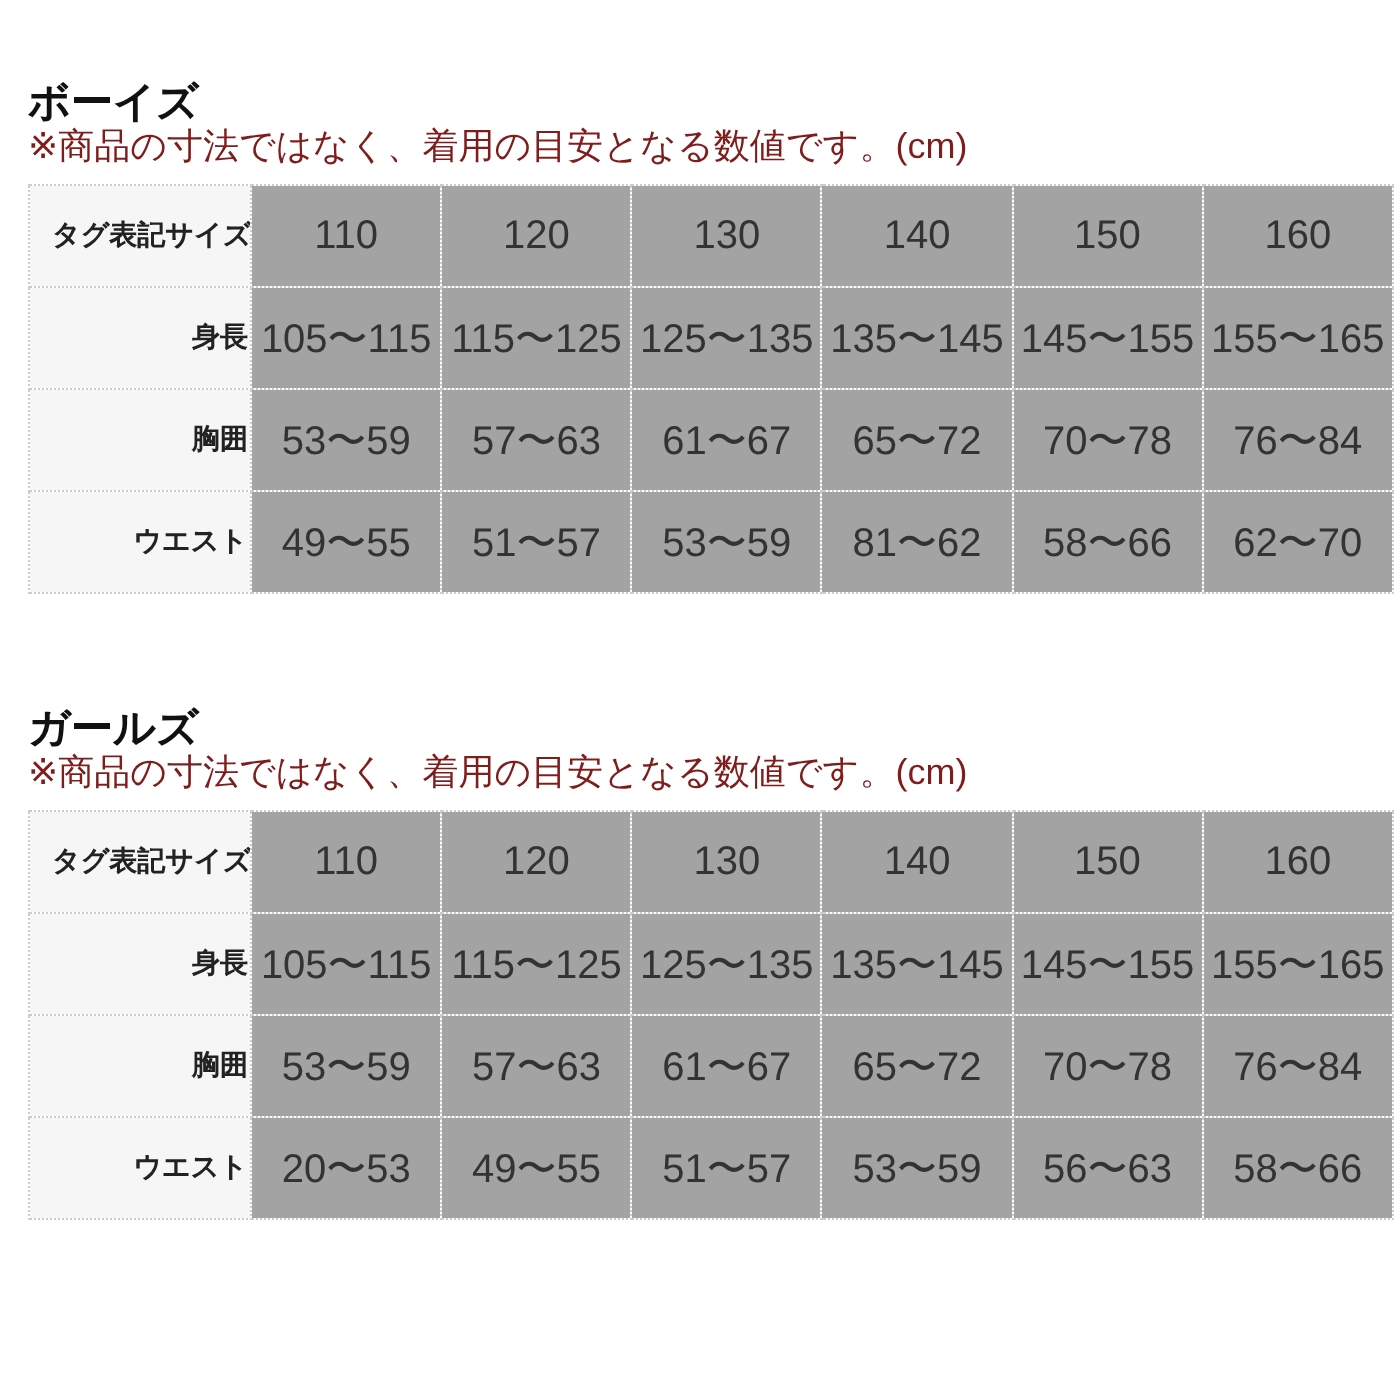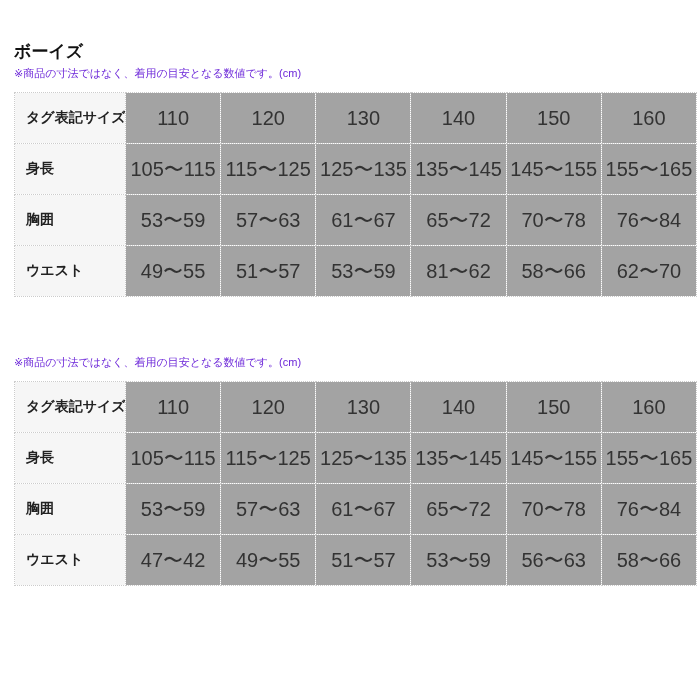--- a/index.html
+++ b/index.html
@@ -11,29 +11,29 @@
     font-family: "Liberation Sans", "DejaVu Sans", sans-serif;
     overflow: hidden;
   }
   .wrap {
     padding: 42px 0 0 14px;
     width: 683px;
   }
   .size-section { display: block; }
   .section-girls { margin-top: 58px; }
   .title {
-    font-size: 17px;
+    font-size: 21px;
     font-weight: 700;
     color: #111111;
     line-height: 20px;
     margin: 0;
   }
   .note {
-    font-size: 11px;
-    color: #6d28d9;
+    font-size: 18px;
+    color: #7f1d1d;
     line-height: 15px;
     margin: 4px 0 0 0;
   }
   table.size-table {
     border-collapse: collapse;
     table-layout: fixed;
     width: 683px;
     margin-top: 11px;
     background: #ffffff;
   }
@@ -44,21 +44,21 @@
     overflow: hidden;
     white-space: nowrap;
   }
   col.c-label { width: 111px; }
   td.label-cell {
     background: #f6f6f6;
     border-right: 5px solid #000000;
     font-size: 14px;
     font-weight: 700;
     color: #222222;
-    text-align: left;
+    text-align: right;
     padding-left: 11px;
   }
   td.data-cell {
     font-size: 20px;
     color: #333333;
     text-align: center;
     background: #a3a3a3;
     padding: 0 2px;
   }
 </style>
@@ -115,20 +115,21 @@
           <td class="data-cell">53〜59</td>
           <td class="data-cell">81〜62</td>
           <td class="data-cell">58〜66</td>
           <td class="data-cell">62〜70</td>
         </tr>
       </tbody>
     </table>
   </section>
 
   <section class="size-section section-girls">
+    <h2 class="title">ガールズ</h2>
     <p class="note">※商品の寸法ではなく、着用の目安となる数値です。(cm)</p>
     <table class="size-table">
       <colgroup>
           <col class="c-label">
           <col>
           <col>
           <col>
           <col>
           <col>
           <col>
@@ -156,21 +157,21 @@
           <td class="label-cell">胸囲</td>
           <td class="data-cell">53〜59</td>
           <td class="data-cell">57〜63</td>
           <td class="data-cell">61〜67</td>
           <td class="data-cell">65〜72</td>
           <td class="data-cell">70〜78</td>
           <td class="data-cell">76〜84</td>
         </tr>
         <tr>
           <td class="label-cell">ウエスト</td>
-          <td class="data-cell">47〜42</td>
+          <td class="data-cell">20〜53</td>
           <td class="data-cell">49〜55</td>
           <td class="data-cell">51〜57</td>
           <td class="data-cell">53〜59</td>
           <td class="data-cell">56〜63</td>
           <td class="data-cell">58〜66</td>
         </tr>
       </tbody>
     </table>
   </section>
 

